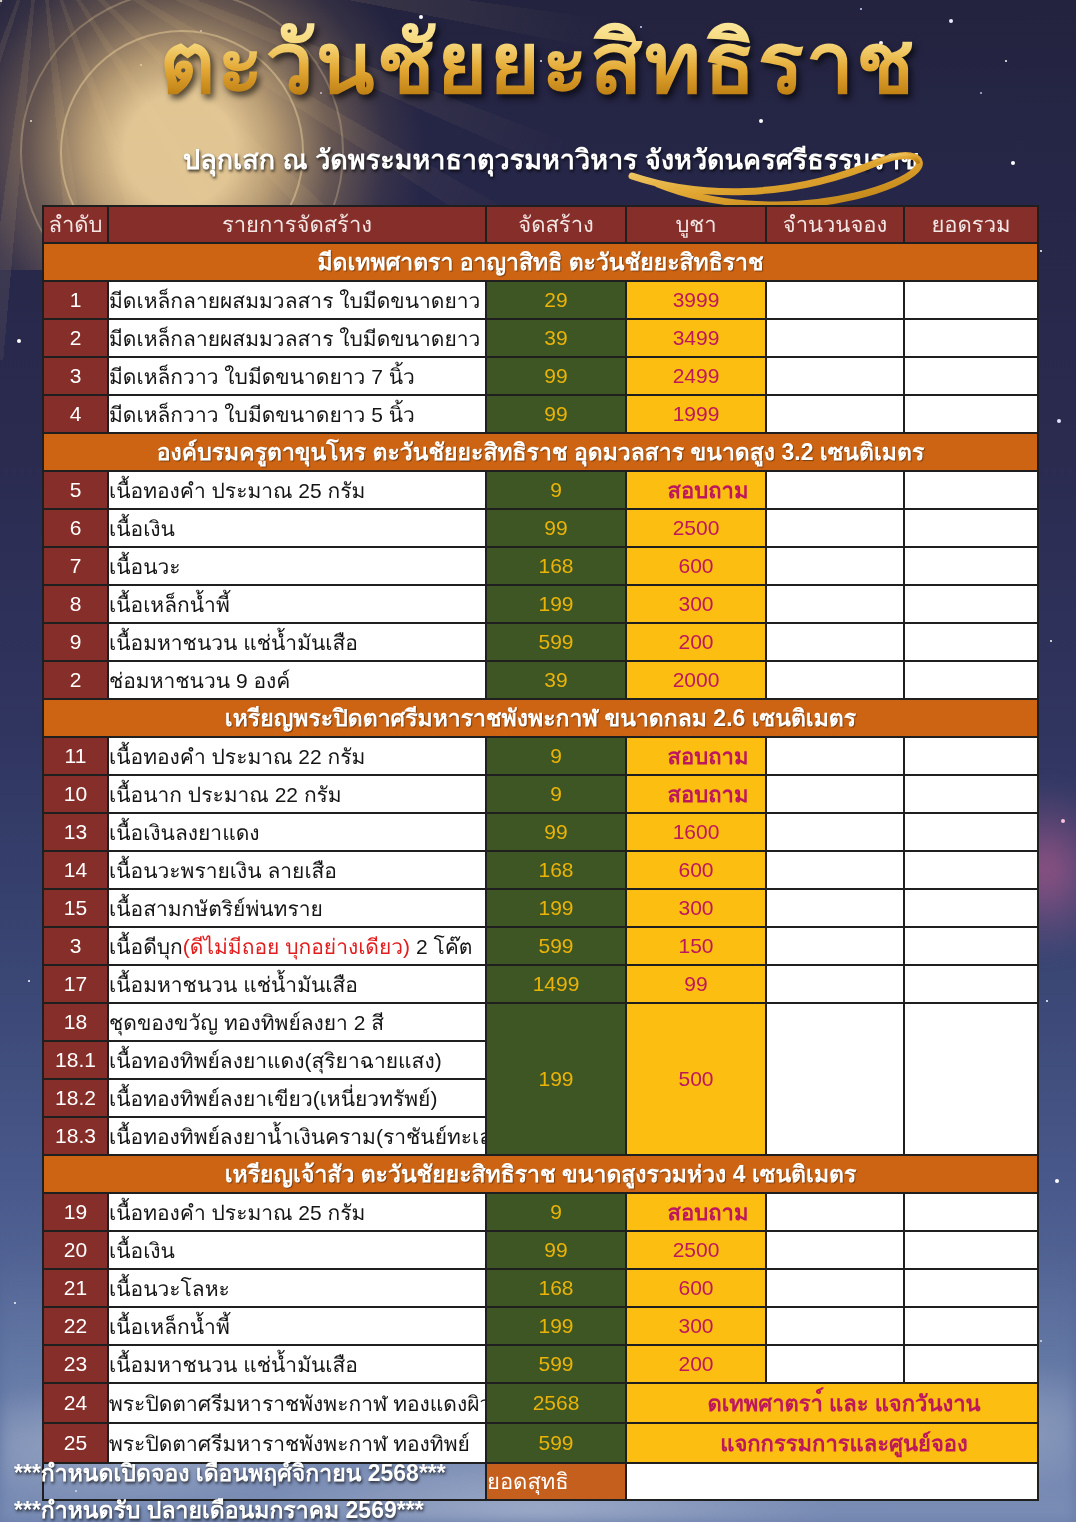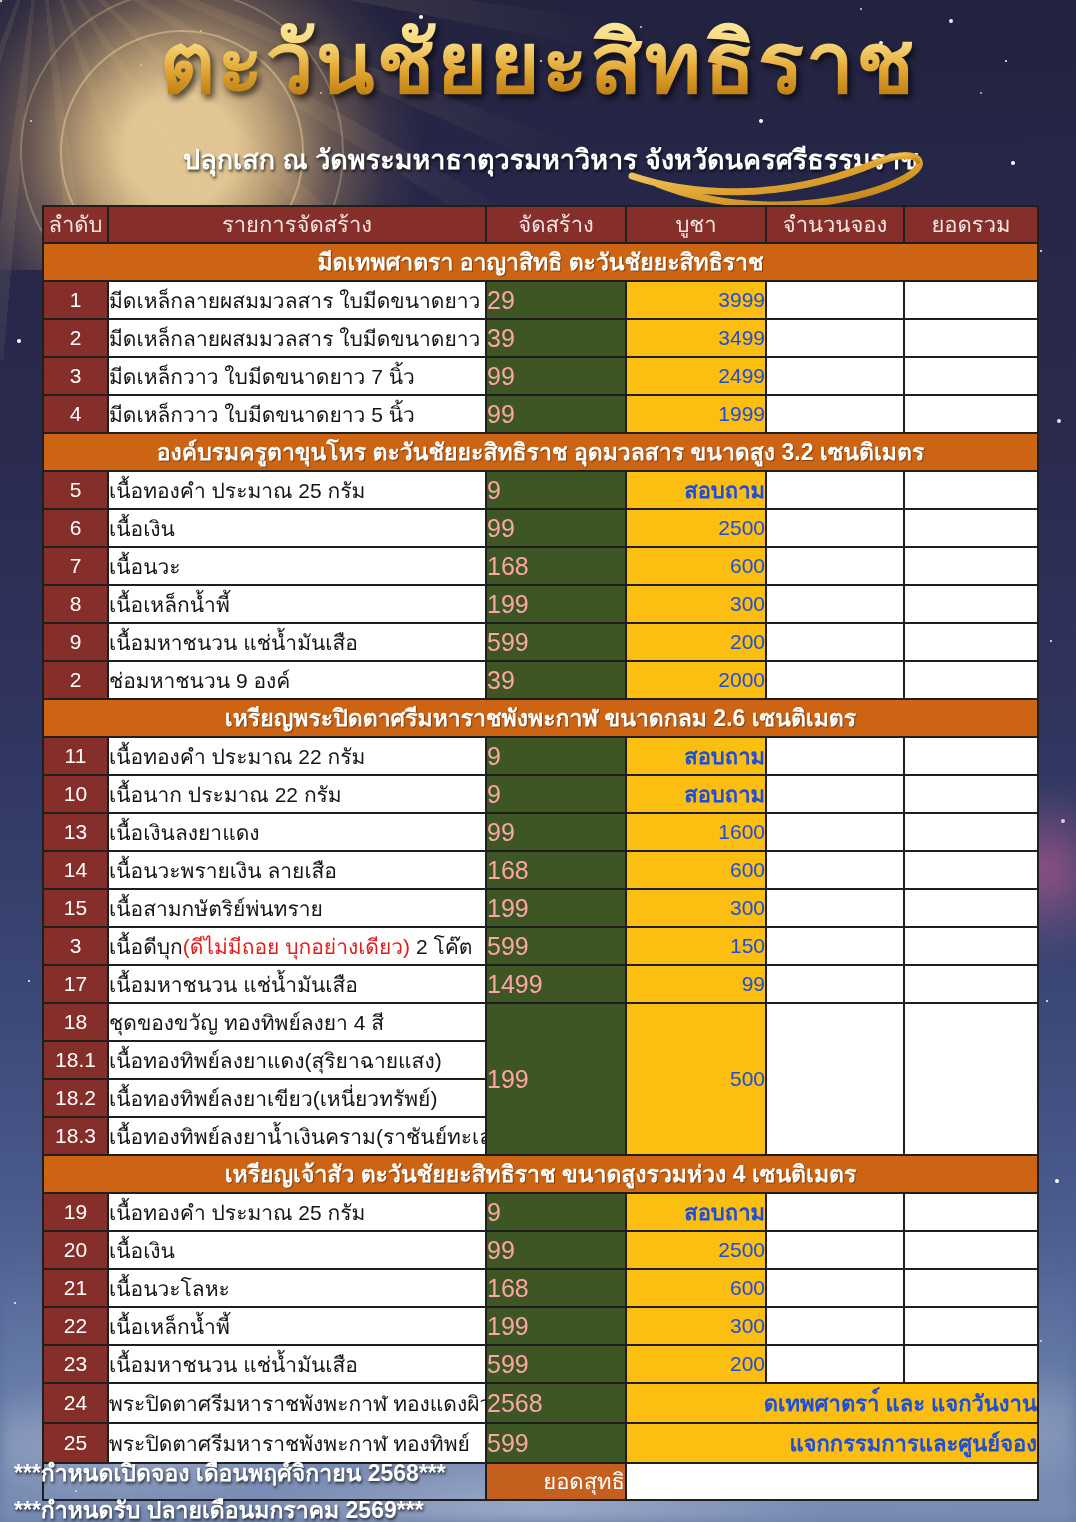--- a/index.html
+++ b/index.html
@@ -57,27 +57,27 @@
   table.order thead tr{height:36px;}
   table.order th{background:var(--maroon);color:#f3e6e4;font-weight:normal;font-size:22px;font-family:Liberation Mono, monospace;}
   tr.section-row{height:38px;}
   td.section{background:var(--orange);color:#ffffff;font-weight:bold;font-size:23px;text-align:center;
     text-shadow:1px 1px 1px rgba(0,0,0,.4);}
   tr.data-row{height:38px;}
   tr.wide{height:40px;border-radius:20px;}
   td.num{background:var(--maroon);color:#ffffff;text-align:center;font-size:21px;}
   td.item{background:#ffffff;color:#151515;font-size:21px;text-align:left;padding:0 4px 0 8px;white-space:nowrap;overflow:hidden;}
   td.item .red{color:var(--red);}
-  td.made{background:var(--green);color:#fca5a5;text-align:left;font-size:25px;}
-  td.price{background:var(--yellow);color:#1d4ed8;text-align:right;font-size:21px;}
+  td.made{background:var(--green);color:#eab308;text-align:center;font-size:21px;}
+  td.price{background:var(--yellow);color:#be185d;text-align:center;font-size:21px;}
   td.price.ask,td.price.note{font-weight:bold;font-size:22px;padding-left:24px;}
   td.blank{background:#ffffff;}
   tr.net-row{height:37px;}
   td.ghost{background:transparent;border:none;}
-  td.netlabel{background:var(--netorange);color:#ffffff;text-align:right;font-size:22px;}
+  td.netlabel{background:var(--netorange);color:#ffffff;text-align:left;font-size:22px;}
   td.netvalue{background:#ffffff;}
   
   .notes{position:absolute;left:14px;top:1455px;color:#ffffff;font-weight:bold;font-size:23px;line-height:37px;
     text-shadow:1px 2px 3px rgba(0,0,0,.7);}
 </style>
 </head>
 <body>
 
 <div class="page">
   <div class="stars"></div>
@@ -261,21 +261,21 @@
         <tr class="data-row">
           <td class="num">17</td>
           <td class="item">เนื้อมหาชนวน แช่น้ำมันเสือ</td>
           <td class="made">1499</td>
           <td class="price">99</td>
           <td class="blank"></td>
           <td class="blank"></td>
         </tr>
         <tr class="data-row">
           <td class="num">18</td>
-          <td class="item">ชุดของขวัญ ทองทิพย์ลงยา 4 สี</td>
+          <td class="item">ชุดของขวัญ ทองทิพย์ลงยา 2 สี</td>
           <td class="made" rowspan="4">199</td>
           <td class="price" rowspan="4">500</td>
           <td class="blank" rowspan="4"></td>
           <td class="blank" rowspan="4"></td>
         </tr>
         <tr class="data-row">
           <td class="num">18.1</td>
           <td class="item">เนื้อทองทิพย์ลงยาแดง(สุริยาฉายแสง)</td>
         </tr>
         <tr class="data-row">

